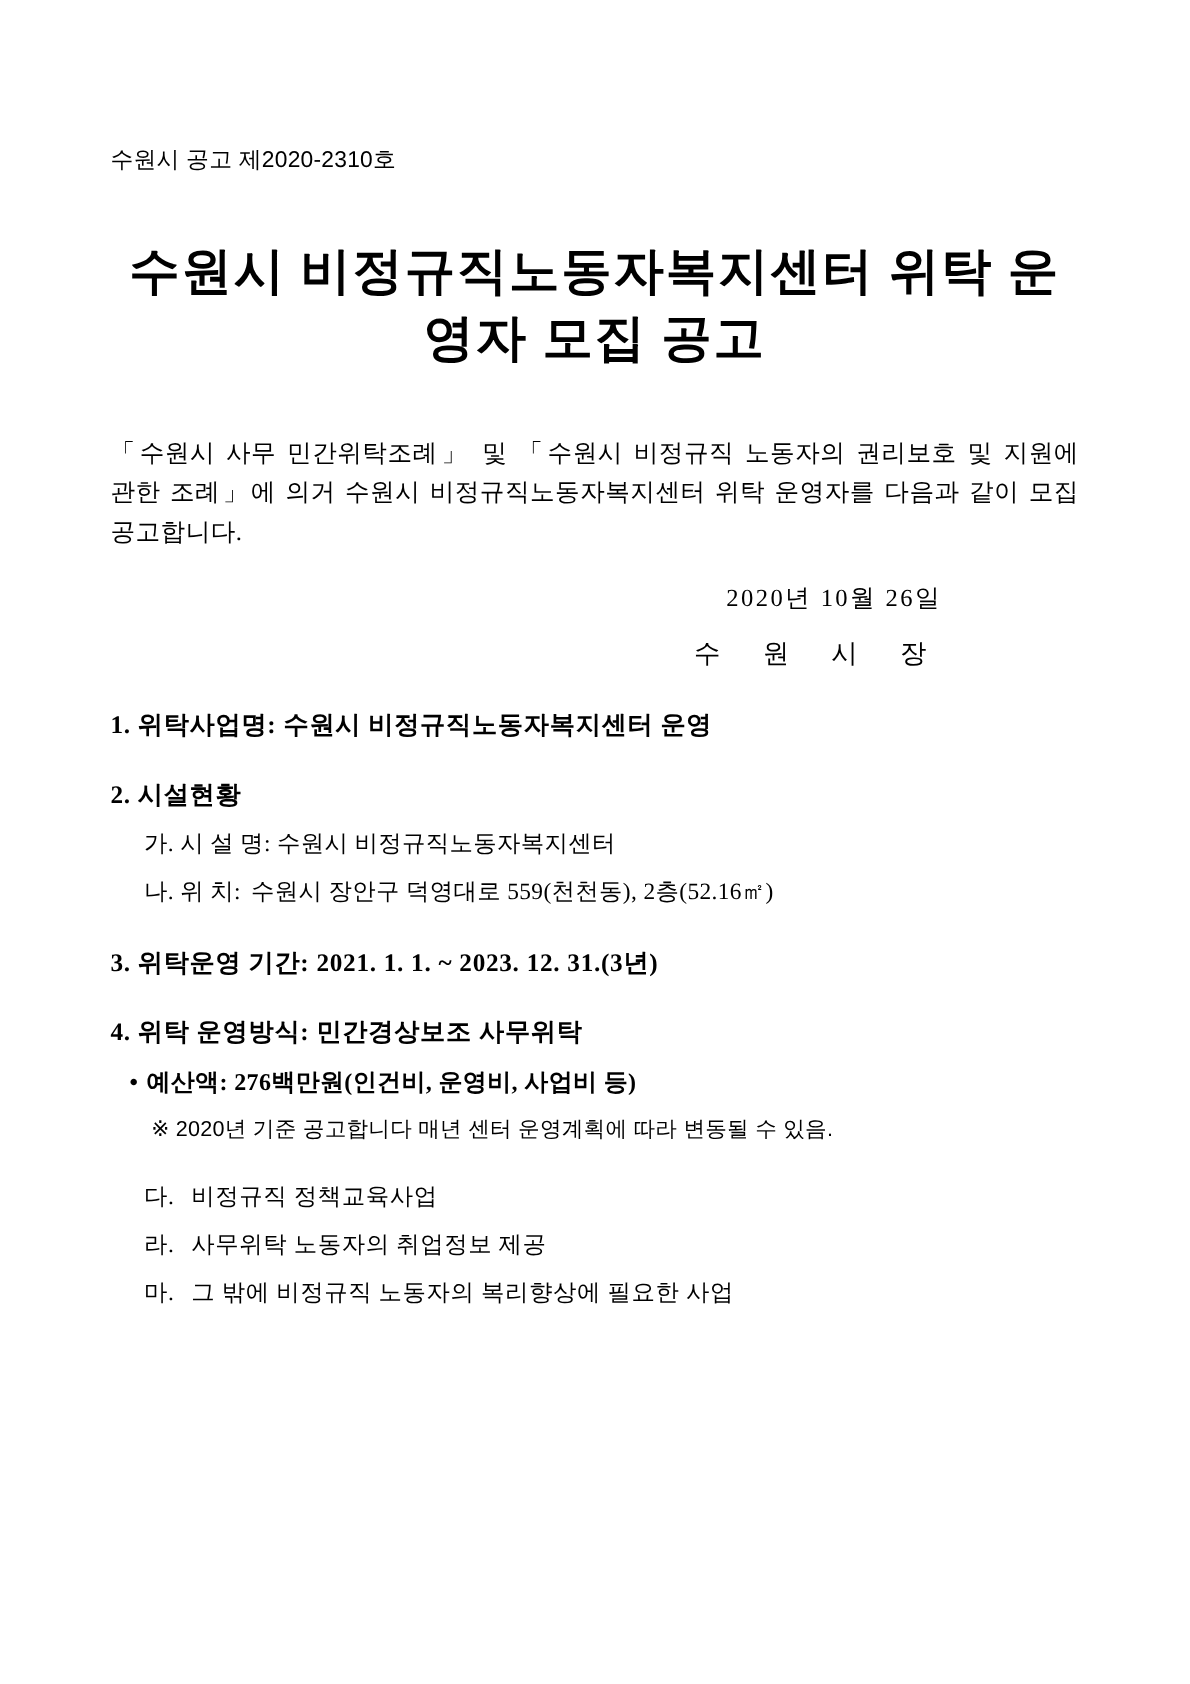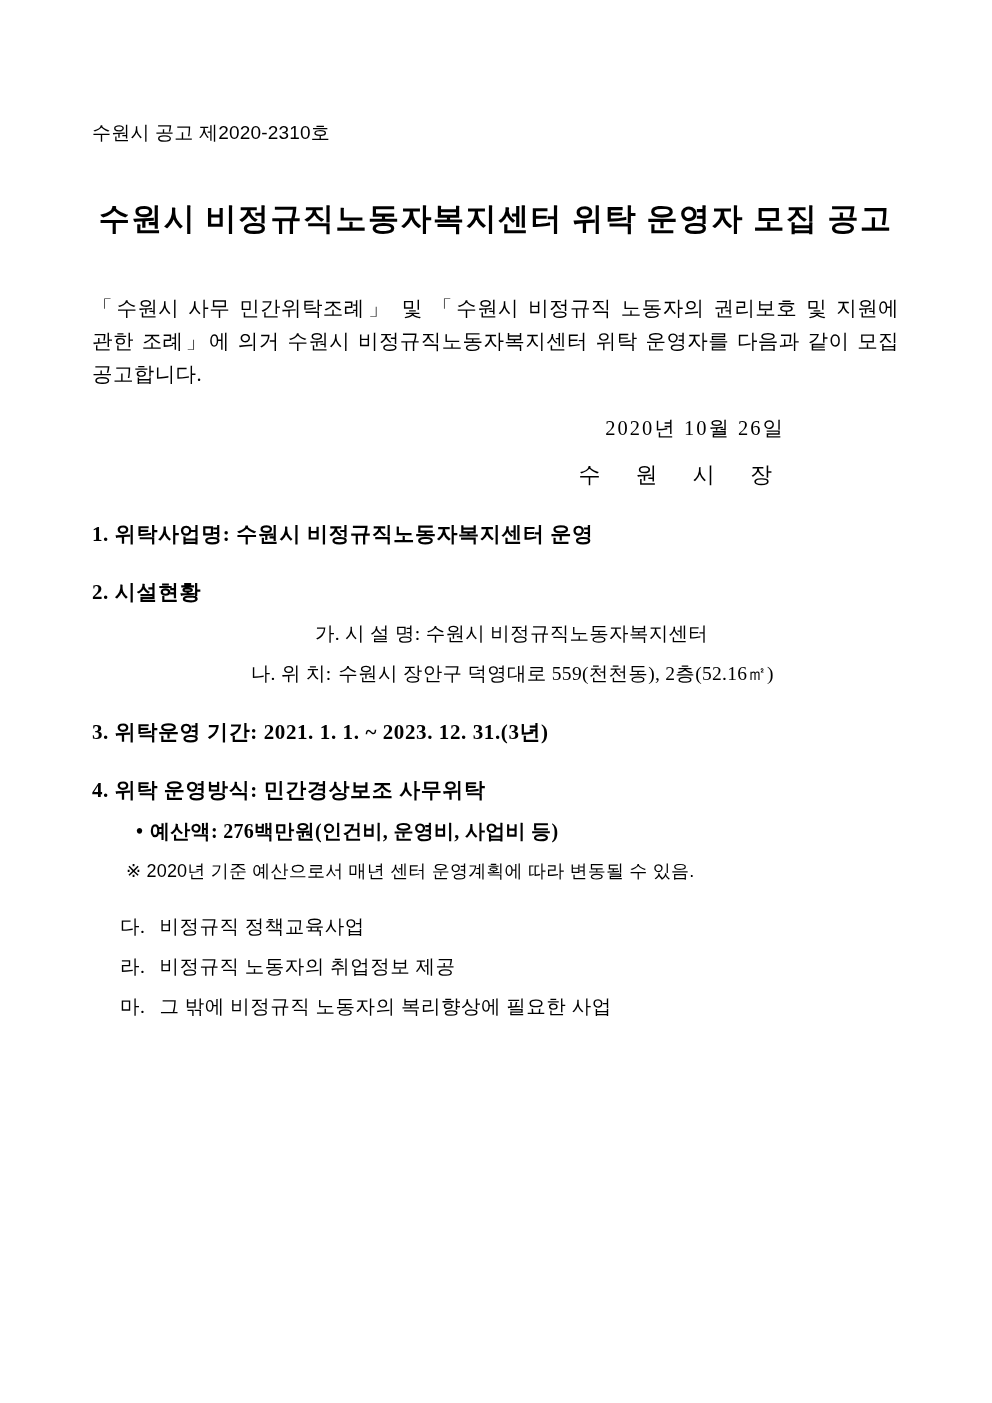--- a/index.html
+++ b/index.html
@@ -23,21 +23,21 @@
     padding: 120px 88px 60px 88px;
     position: relative;
   }
   .doc-number {
     font-size: 19px;
     letter-spacing: 0.2px;
     margin: 0 0 0 4px;
     font-family: "Liberation Sans", "DejaVu Sans", sans-serif;
   }
   .doc-title {
-    font-size: 31px;
+    font-size: 42px;
     font-weight: bold;
     text-align: center;
     letter-spacing: 1.5px;
     margin: 52px 0 0 0;
     font-family: "Liberation Serif", "DejaVu Serif", serif;
   }
   .intro {
     font-size: 20.5px;
     line-height: 1.62;
     text-align: justify;
@@ -64,41 +64,40 @@
     margin-top: 30px;
   }
   .section-head {
     font-size: 21px;
     font-weight: bold;
     letter-spacing: 0.6px;
     margin: 0 0 0 4px;
   }
   .section-head + .sub-list {
     margin-top: 14px;
-    text-align: center;
   }
   .sub-list {
     list-style: none;
     margin: 0;
     padding: 0 0 0 32px;
   }
   .sub-list li {
     font-size: 19.5px;
     letter-spacing: 0.3px;
     margin: 0 0 12px 0;
     line-height: 1.45;
   }
   .sub-label {
     display: inline-block;
     min-width: 84px;
   }
   .bullet-line {
     font-size: 20px;
     font-weight: bold;
-    margin: 14px 0 0 48px;
+    margin: 14px 0 0 20px;
     letter-spacing: 0.3px;
   }
   .bullet-dot {
     display: inline-block;
     width: 14px;
   }
   .note-line {
     font-size: 18px;
     margin: 14px 0 0 38px;
     letter-spacing: 0.2px;
@@ -153,32 +152,32 @@
 
   <div class="section">
     <div class="section-head">3. 위탁운영 기간: 2021. 1. 1. ~ 2023. 12. 31.(3년)</div>
   </div>
 
   <div class="section">
     <div class="section-head">4. 위탁 운영방식: 민간경상보조 사무위탁</div>
     <div class="bullet-line">
       <span class="bullet-dot">•</span><span>예산액: 276백만원(인건비, 운영비, 사업비 등)</span>
     </div>
-    <div class="note-line">※ 2020년 기준 예산으로서 매년 센터 운영계획에 따라 변동될 수 있음.</div>
+    <div class="note-line">※ 2020년 기준 공고합니다 매년 센터 운영계획에 따라 변동될 수 있음.</div>
   </div>
 
   <div class="section">
     <ul class="scope-list">
       <li>
         <span class="scope-label">다.</span>
         <span>비정규직 정책교육사업</span>
       </li>
       <li>
         <span class="scope-label">라.</span>
-        <span>비정규직 노동자의 취업정보 제공</span>
+        <span>사무위탁 노동자의 취업정보 제공</span>
       </li>
       <li>
         <span class="scope-label">마.</span>
         <span>그 밖에 비정규직 노동자의 복리향상에 필요한 사업</span>
       </li>
     </ul>
   </div>
 
 </div>
 

